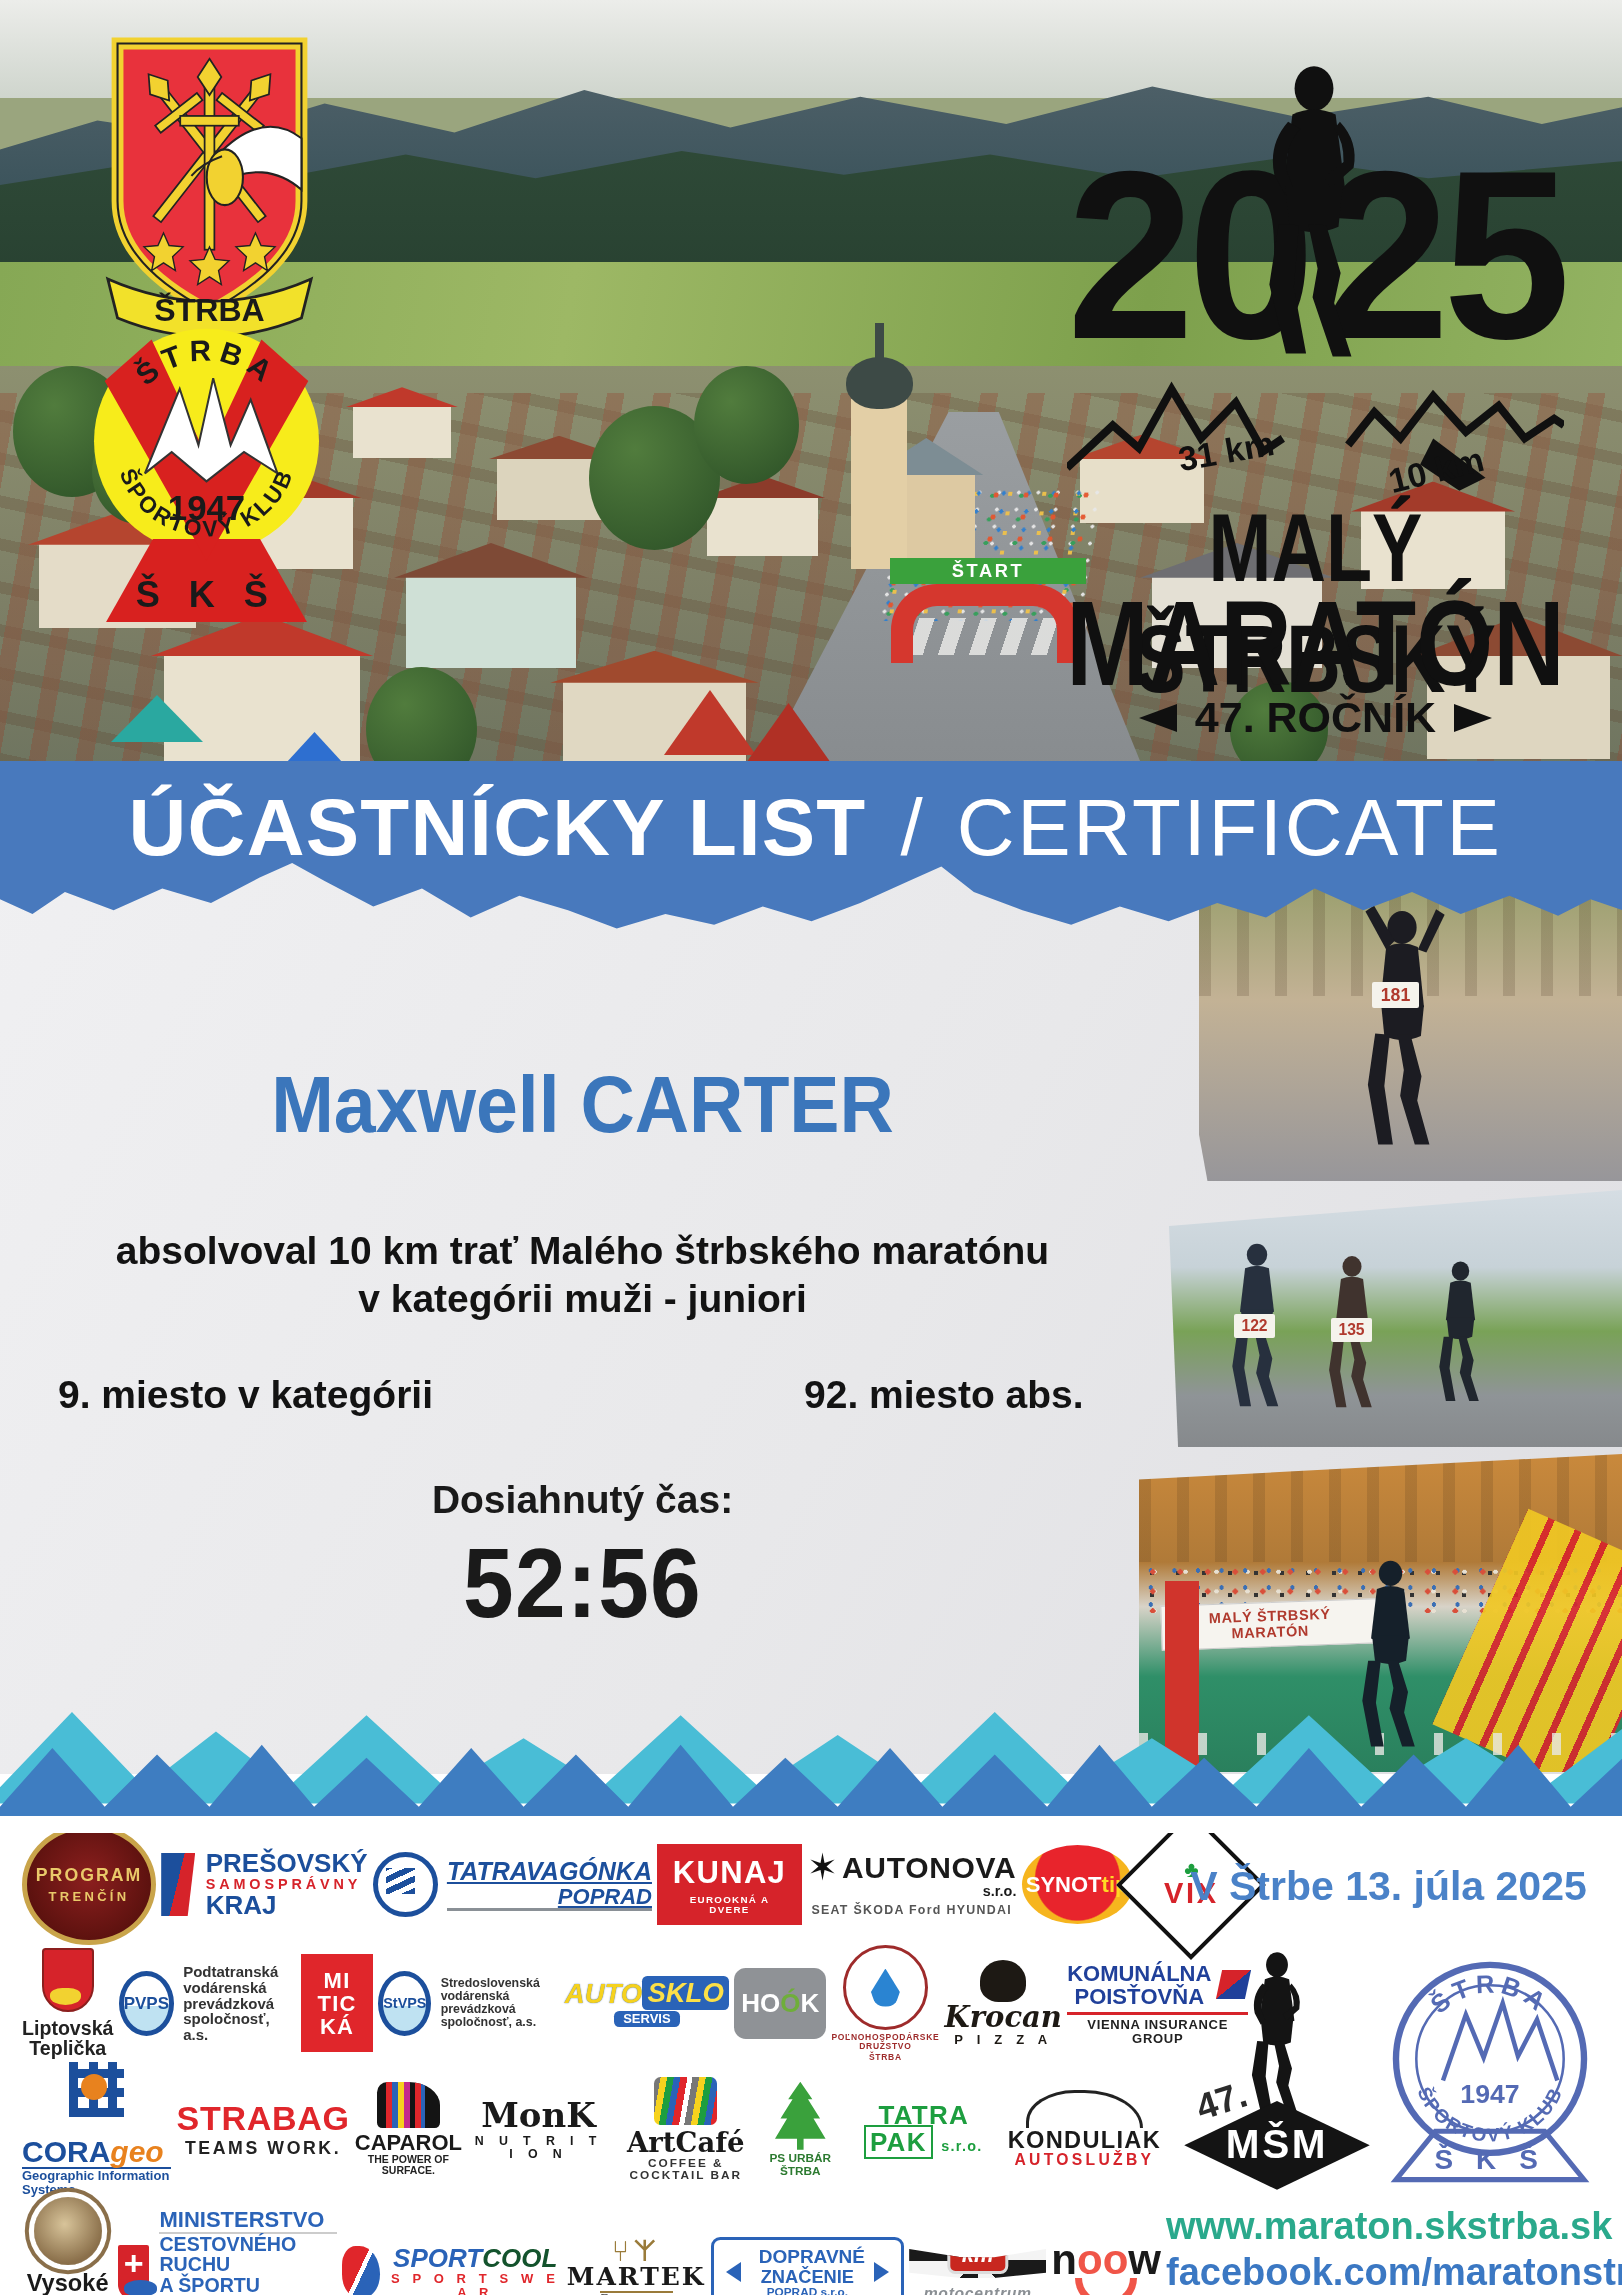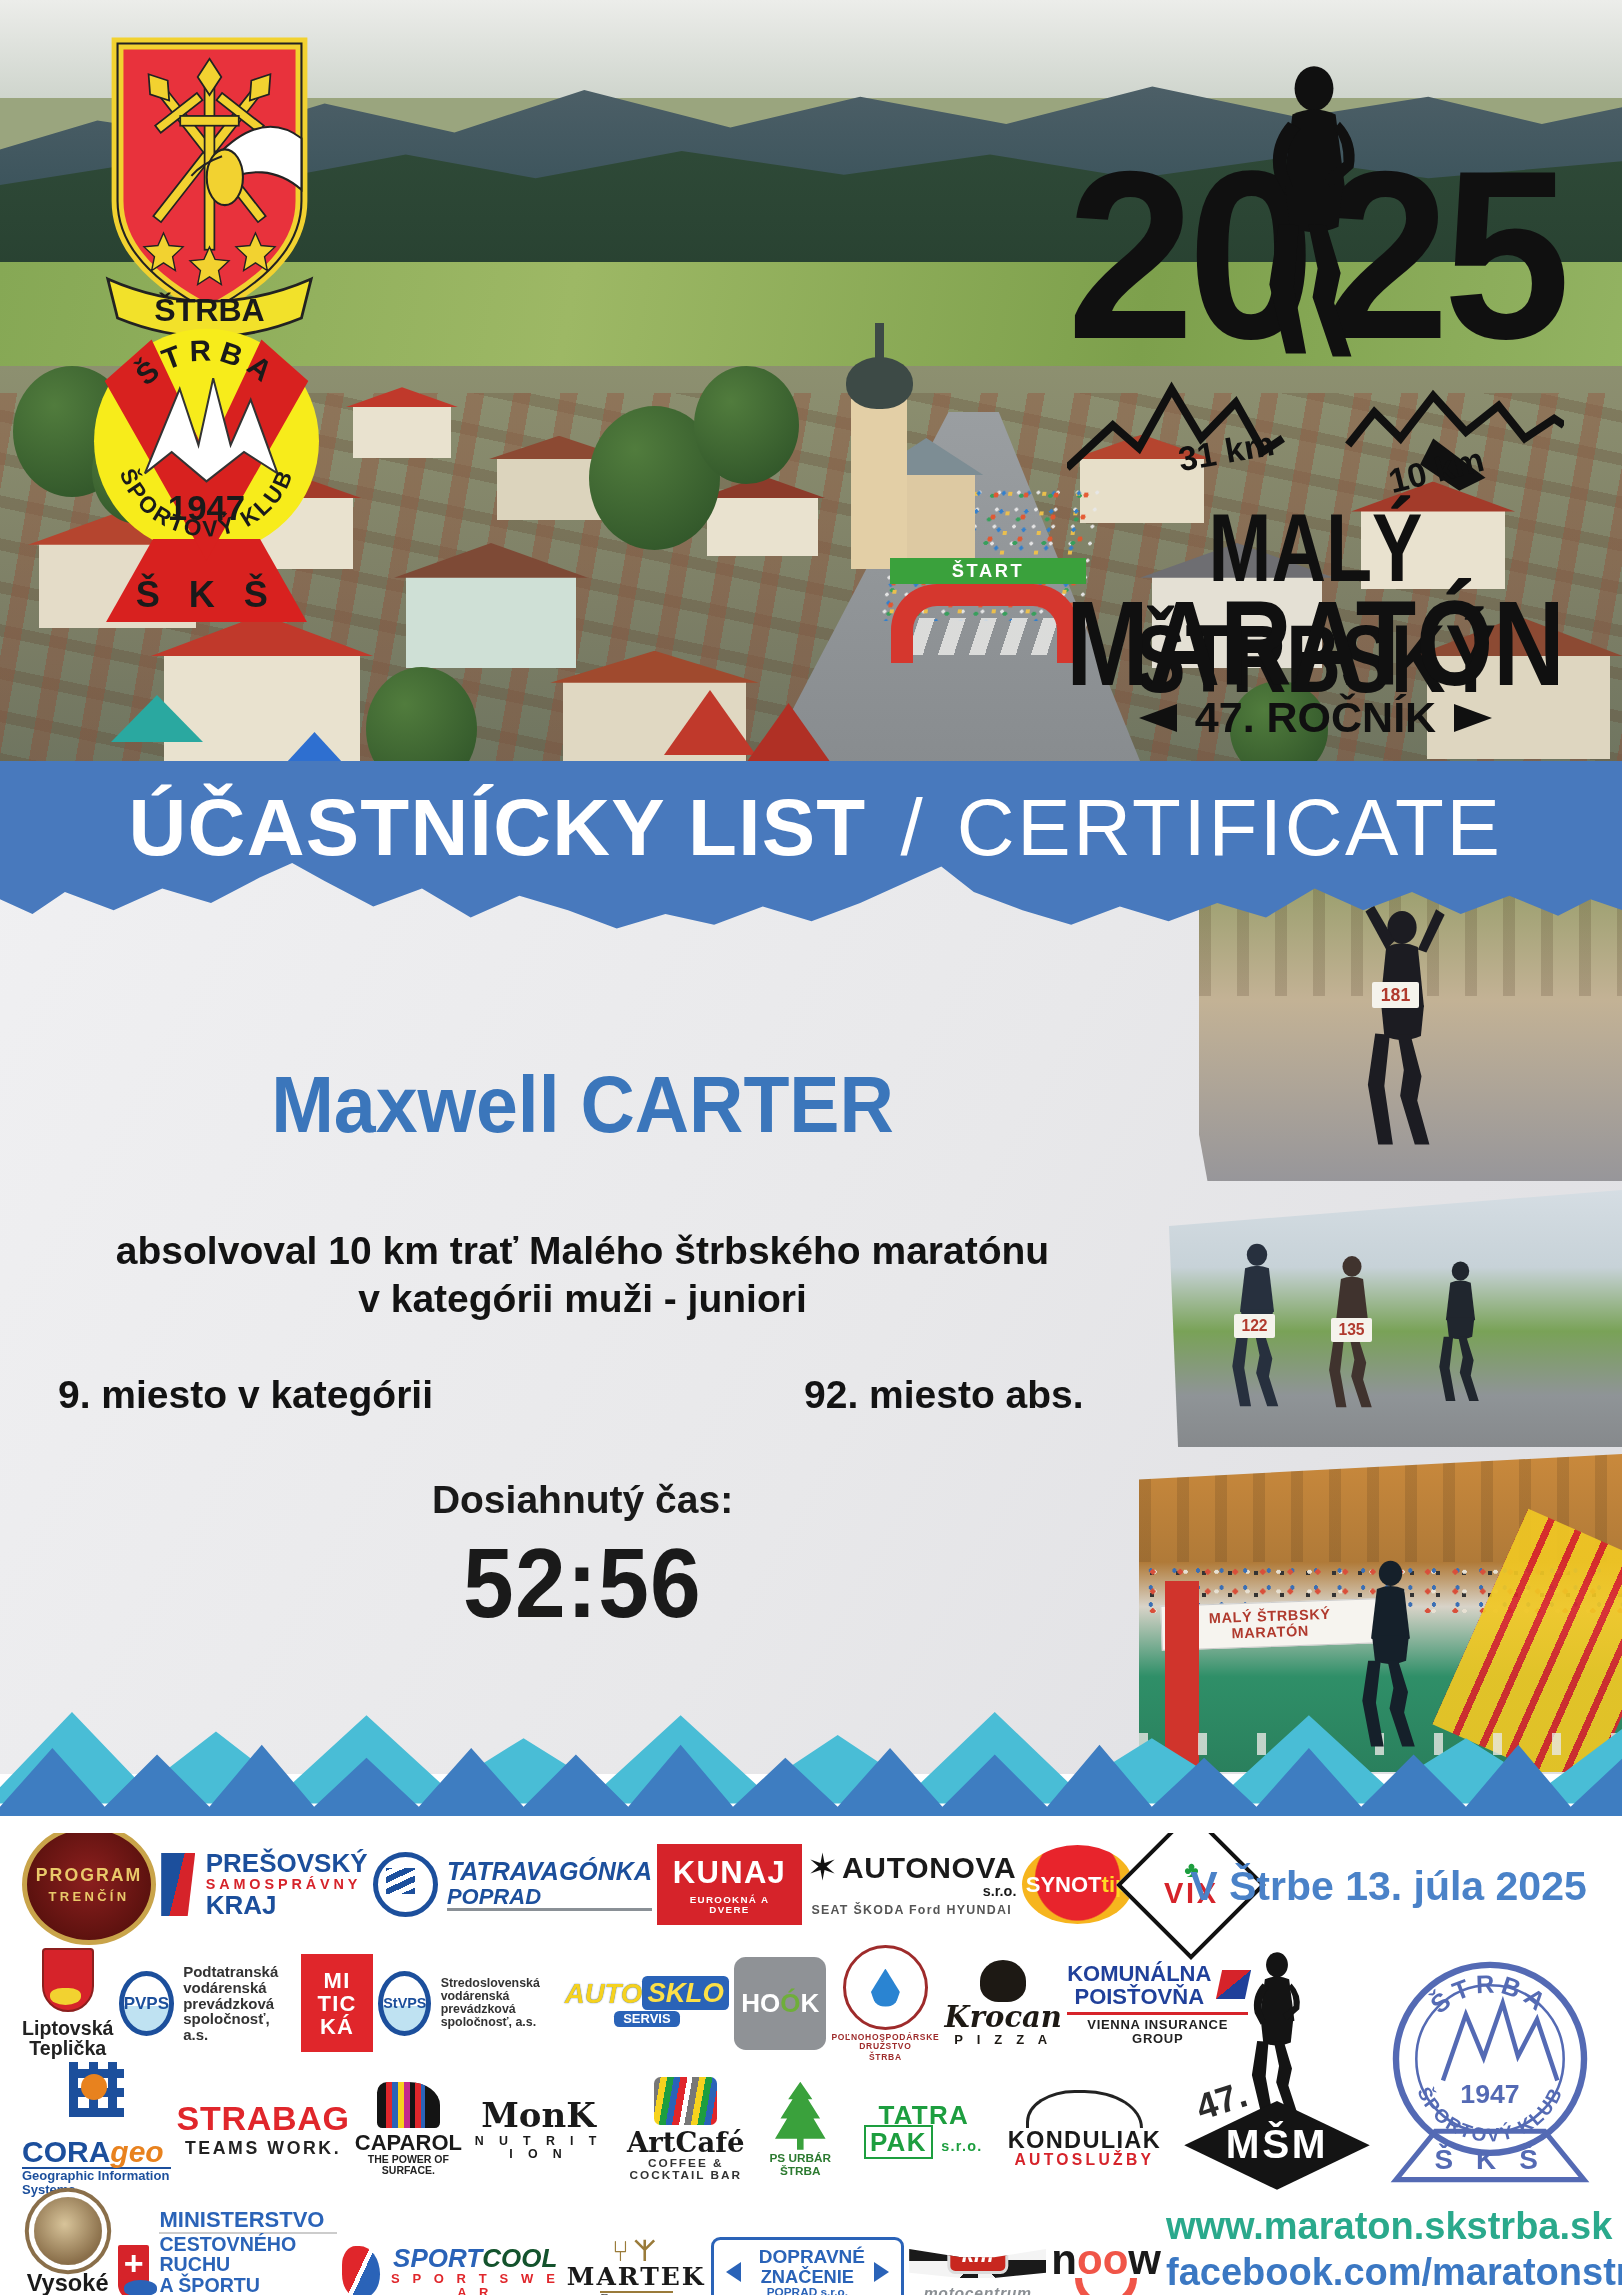--- a/index.html
+++ b/index.html
@@ -139,21 +139,21 @@
   .psk{flex-direction:row;gap:10.5px;}
   .psk-ic{width:34px;height:63px;background:linear-gradient(104deg,#1c4f9c 48%,#d6232a 48%);clip-path:polygon(0 0,100% 0,78% 100%,0 100%);}
   .psk-tx{text-align:left;font-weight:800;}
   .psk-tx .l1{color:#1c4f9c;font-size:26px;}
   .psk-tx .l2{color:#d6232a;font-size:14.4px;letter-spacing:3.9px;font-weight:700;}
   .psk-tx .l3{color:#1c4f9c;font-size:26px;}
   .tv{flex-direction:row;gap:9.2px;}
   .tv-ic{width:55px;height:55px;border:5.9px solid #1c4f9c;border-radius:50%;position:relative;overflow:hidden;}
   .tv-ic::before{content:"";position:absolute;left:7.9px;top:10.5px;width:29px;height:26px;
     background:repeating-linear-gradient(-25deg,#1c4f9c 0 5.9px,transparent 5.9px 11px);}
-  .tv-tx{color:#1c4f9c;font-style:italic;font-weight:800;text-align:left;}
+  .tv-tx{color:#1c4f9c;font-style:italic;font-weight:800;text-align:right;text-decoration:underline;}
   .tv-tx .l1{font-size:25px;} .tv-tx .l2{font-size:22px;border-bottom:3.3px solid #8a9096;}
   .box-red{background:#d6232a;color:#fff;padding:13px 15.7px 9.2px;font-weight:800;}
   .box-red .nm{font-size:31px;letter-spacing:1.3px;}
   .box-red .sb{font-size:9.8px;margin-top:5.2px;letter-spacing:1.3px;}
   .autonova .star{color:#111;font-size:37px;line-height:26px;}
   .autonova .nm{font-size:30px;font-weight:900;letter-spacing:0.7px;}
   .autonova .sro{font-size:14.4px;font-weight:700;text-align:right;width:100%;}
   .brands{font-size:12.4px;font-weight:700;color:#555;margin-top:5.2px;letter-spacing:1.3px;}
   .synot{width:111px;height:79px;border-radius:50%;background:radial-gradient(circle at 50% 42%,#e8242c 58%,#f6b51e 60%);
     display:flex;align-items:center;justify-content:center;font-weight:900;font-size:22px;color:#fff;}
@@ -168,21 +168,21 @@
   .pvps{flex-direction:row;gap:9.2px;}
   .pvps-ic{width:63px;height:55px;border-radius:50%;border:5.2px solid #1c4f9c;color:#1c4f9c;font-weight:900;font-size:17px;
     display:flex;align-items:center;justify-content:center;background:linear-gradient(#fff 55%,#bfe2f2 55%);}
   .pvps-tx{text-align:left;font-weight:700;font-size:15px;color:#333;}
   .miticka{width:72px;height:98px;background:#e0262b;color:#fff;font-weight:800;font-size:22px;
     display:flex;flex-direction:column;align-items:center;justify-content:center;letter-spacing:1.3px;}
   .autosklo .nm{font-style:italic;font-weight:900;font-size:27.5px;}
   .autosklo .nm .p1{color:#f6d21e;text-shadow:0 0 1.3px #1c4f9c;}
   .autosklo .nm .p2{color:#fde047;background:#2a63b8;padding:1.3px 5.2px;border-radius:5.2px;}
   .autosklo .sb{background:#2a63b8;color:#fff;font-size:13px;font-weight:800;padding:1.3px 9.2px;border-radius:5.2px;margin-top:2.6px;}
-  .hook{width:92px;height:93px;background:#8f9296;border-radius:11.8px;color:#fff;font-weight:900;font-size:26px;
+  .hook{width:92px;height:71px;background:#8f9296;border-radius:11.8px;color:#fff;font-weight:900;font-size:26px;
     display:flex;align-items:center;justify-content:center;}
   .hook i{color:#6fae3a;font-style:normal;}
   .pd-ic{width:79px;height:79px;border-radius:50%;border:3.9px solid #9e2b2b;position:relative;background:#fff;
     display:flex;align-items:center;justify-content:center;}
   .drop{width:29px;height:38px;background:#2a84d2;border-radius:50% 50% 50% 50%/60% 60% 40% 40%;transform:rotate(0deg);
     clip-path:polygon(50% 0,100% 62%,82% 100%,18% 100%,0 62%);}
   .pd-tx{font-size:8.5px;font-weight:800;color:#9e2b2b;margin-top:2.6px;letter-spacing:0.7px;}
   .krocan .bird{width:46px;height:42px;background:#1d1914;border-radius:50% 50% 40% 40%;position:relative;}
   .krocan .nm{font-family:"DejaVu Serif",serif;font-style:italic;font-weight:800;font-size:29px;color:#1d1914;}
   .krocan .sb{font-size:13px;letter-spacing:5.2px;font-weight:700;color:#1d1914;}

